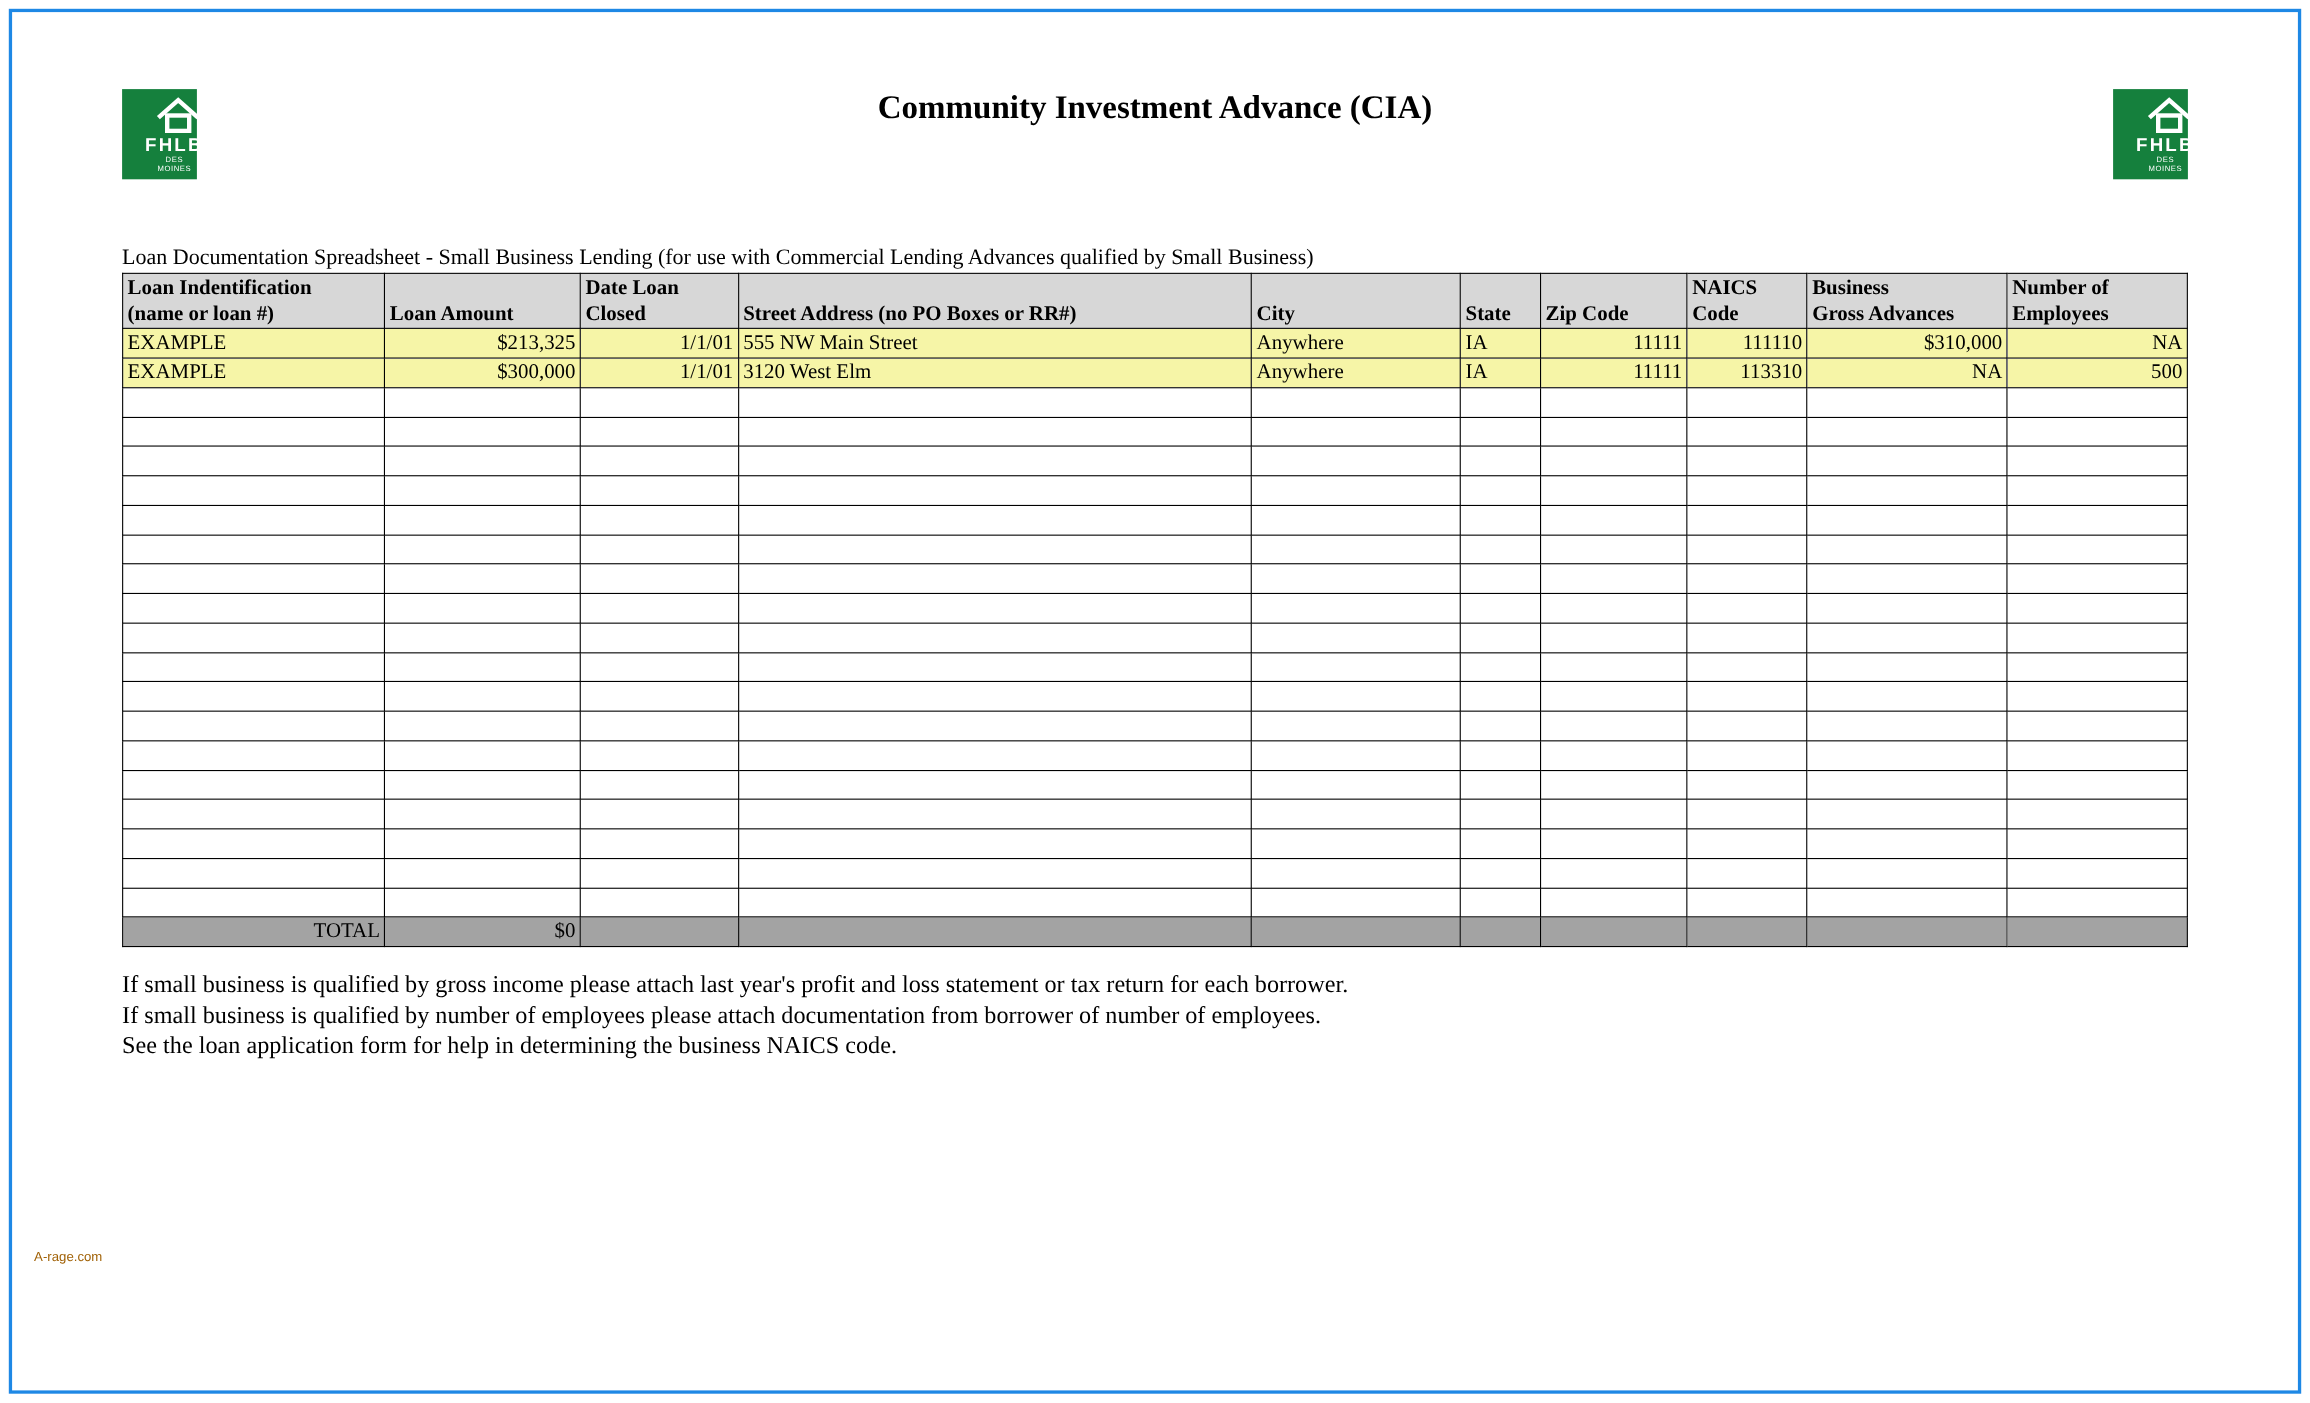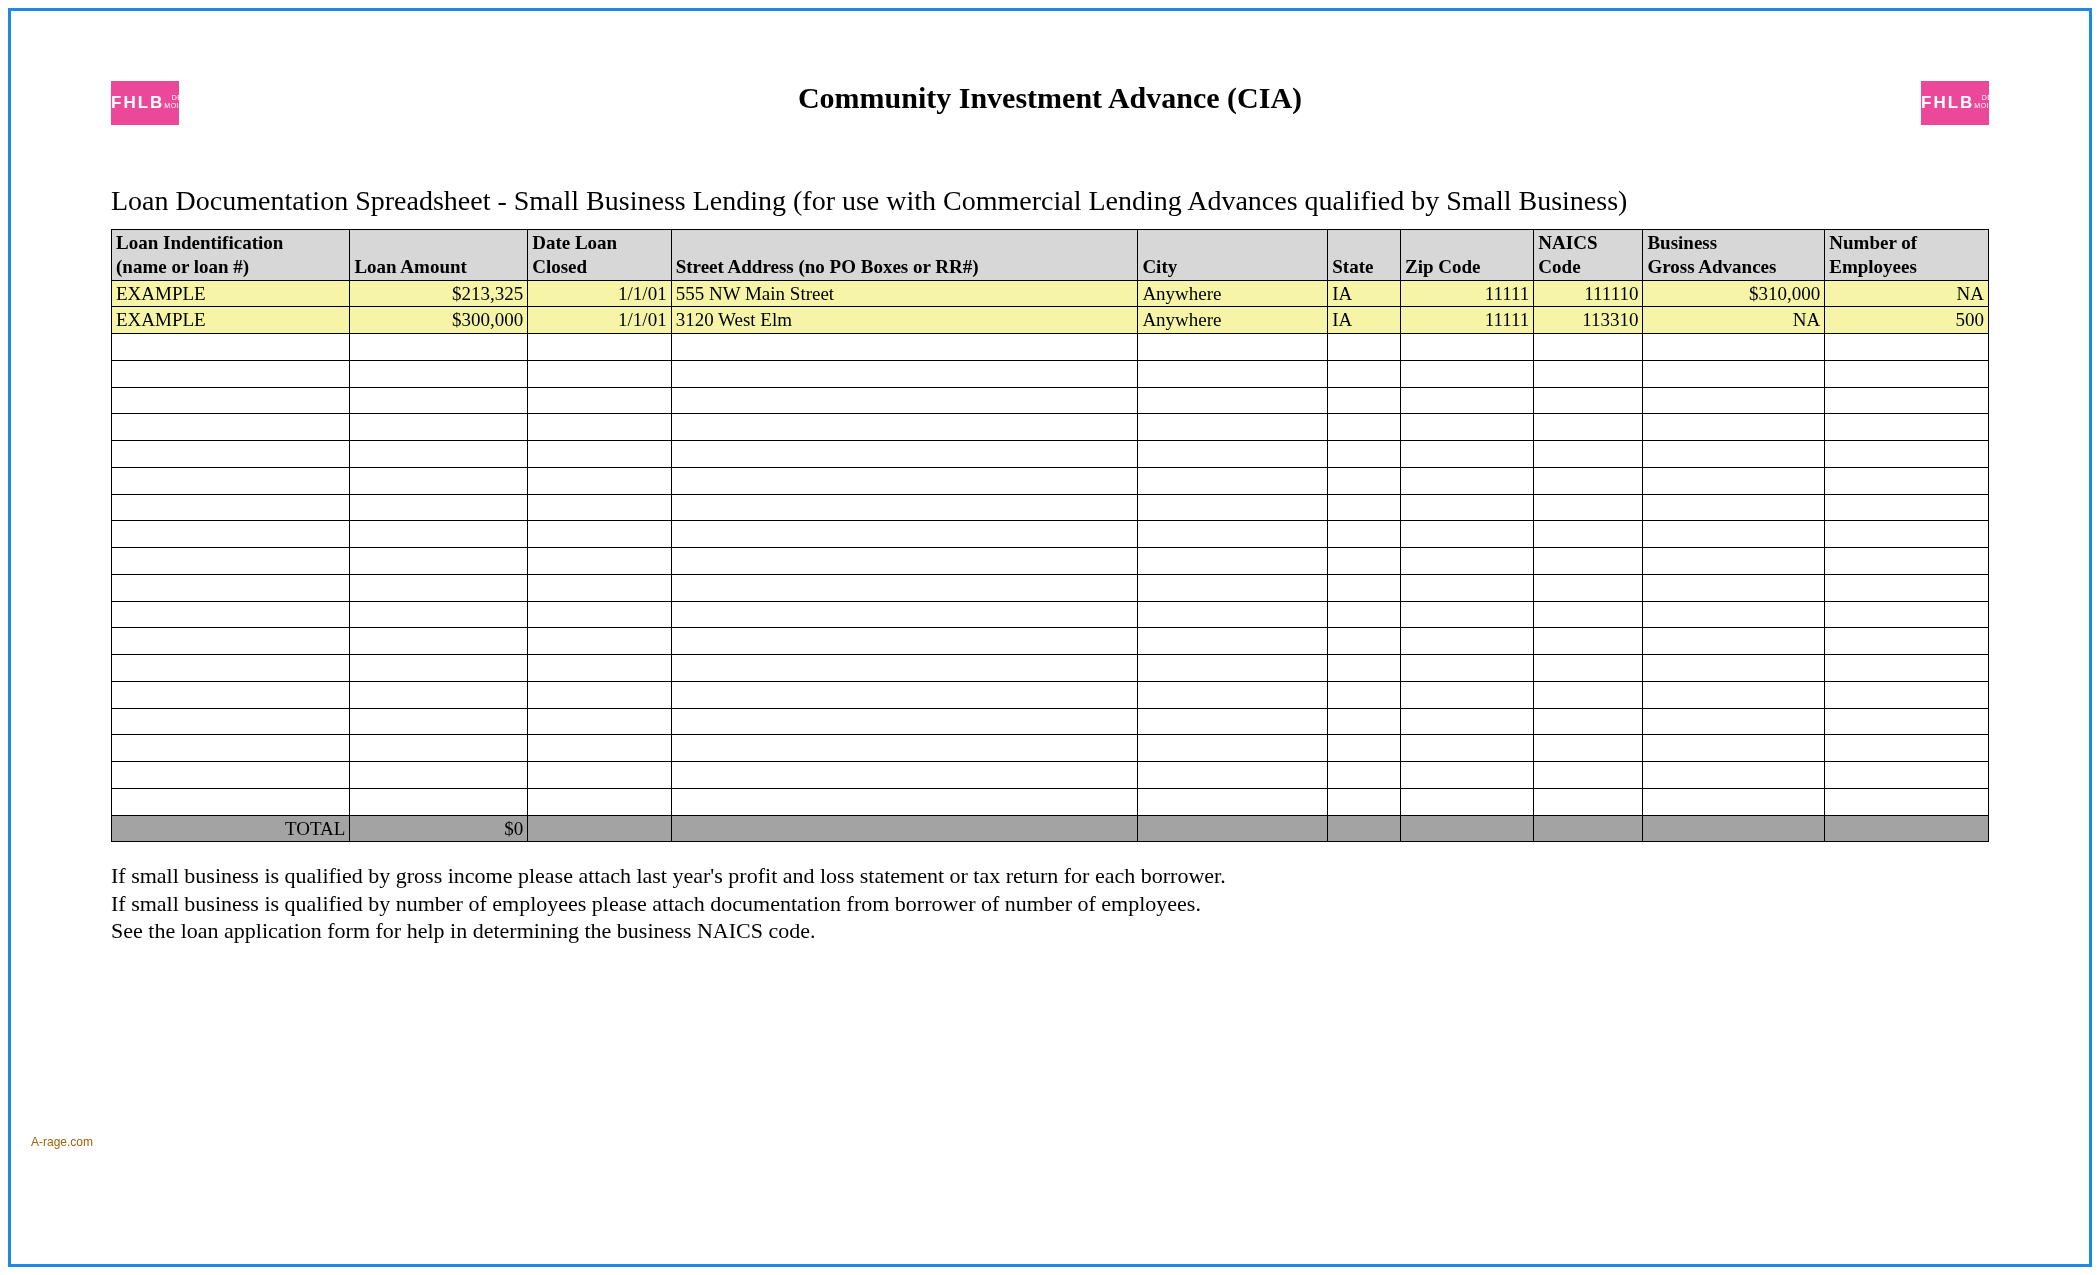--- a/index.html
+++ b/index.html
@@ -21,38 +21,39 @@
     padding: 70px 100px 40px 100px;
   }
   .header-row {
     display: flex;
     align-items: flex-start;
     justify-content: space-between;
     margin-bottom: 60px;
   }
   .logo {
     width: 68px;
-    background: #ec4899;
+    background: #15803d;
     color: #fff;
     text-align: center;
     font-family: Arial, sans-serif;
     display: flex;
-    flex-direction: row;
+    flex-direction: column;
     align-items: center;
     padding-bottom: 4px;
+    padding-left: 27px;
   }
   .logo svg { display: block; margin: 4px auto 0 auto; }
   .logo .txt1 { font-size: 17px; font-weight: bold; letter-spacing: 2px; line-height: 1; margin-top: 2px;}
   .logo .txt2 { font-size: 7px; letter-spacing: 0.5px; line-height: 1.2; margin-top: 2px;}
   .title-block { flex: 1; text-align: center; }
   .title-block h1 { margin: 0; font-size: 30px; font-weight: bold; }
   .title-block h2 { margin: 4px 0 0 0; font-size: 30px; font-weight: bold; }
   .lead {
-    font-size: 28px;
-    margin-bottom: 12px;
+    font-size: 20px;
+    margin-bottom: 2px;
   }
   table.sheet {
     border-collapse: collapse;
     width: 100%;
     table-layout: fixed;
     font-size: 19px;
   }
   table.sheet th, table.sheet td {
     border: 1px solid #000;
     padding: 1px 4px;

